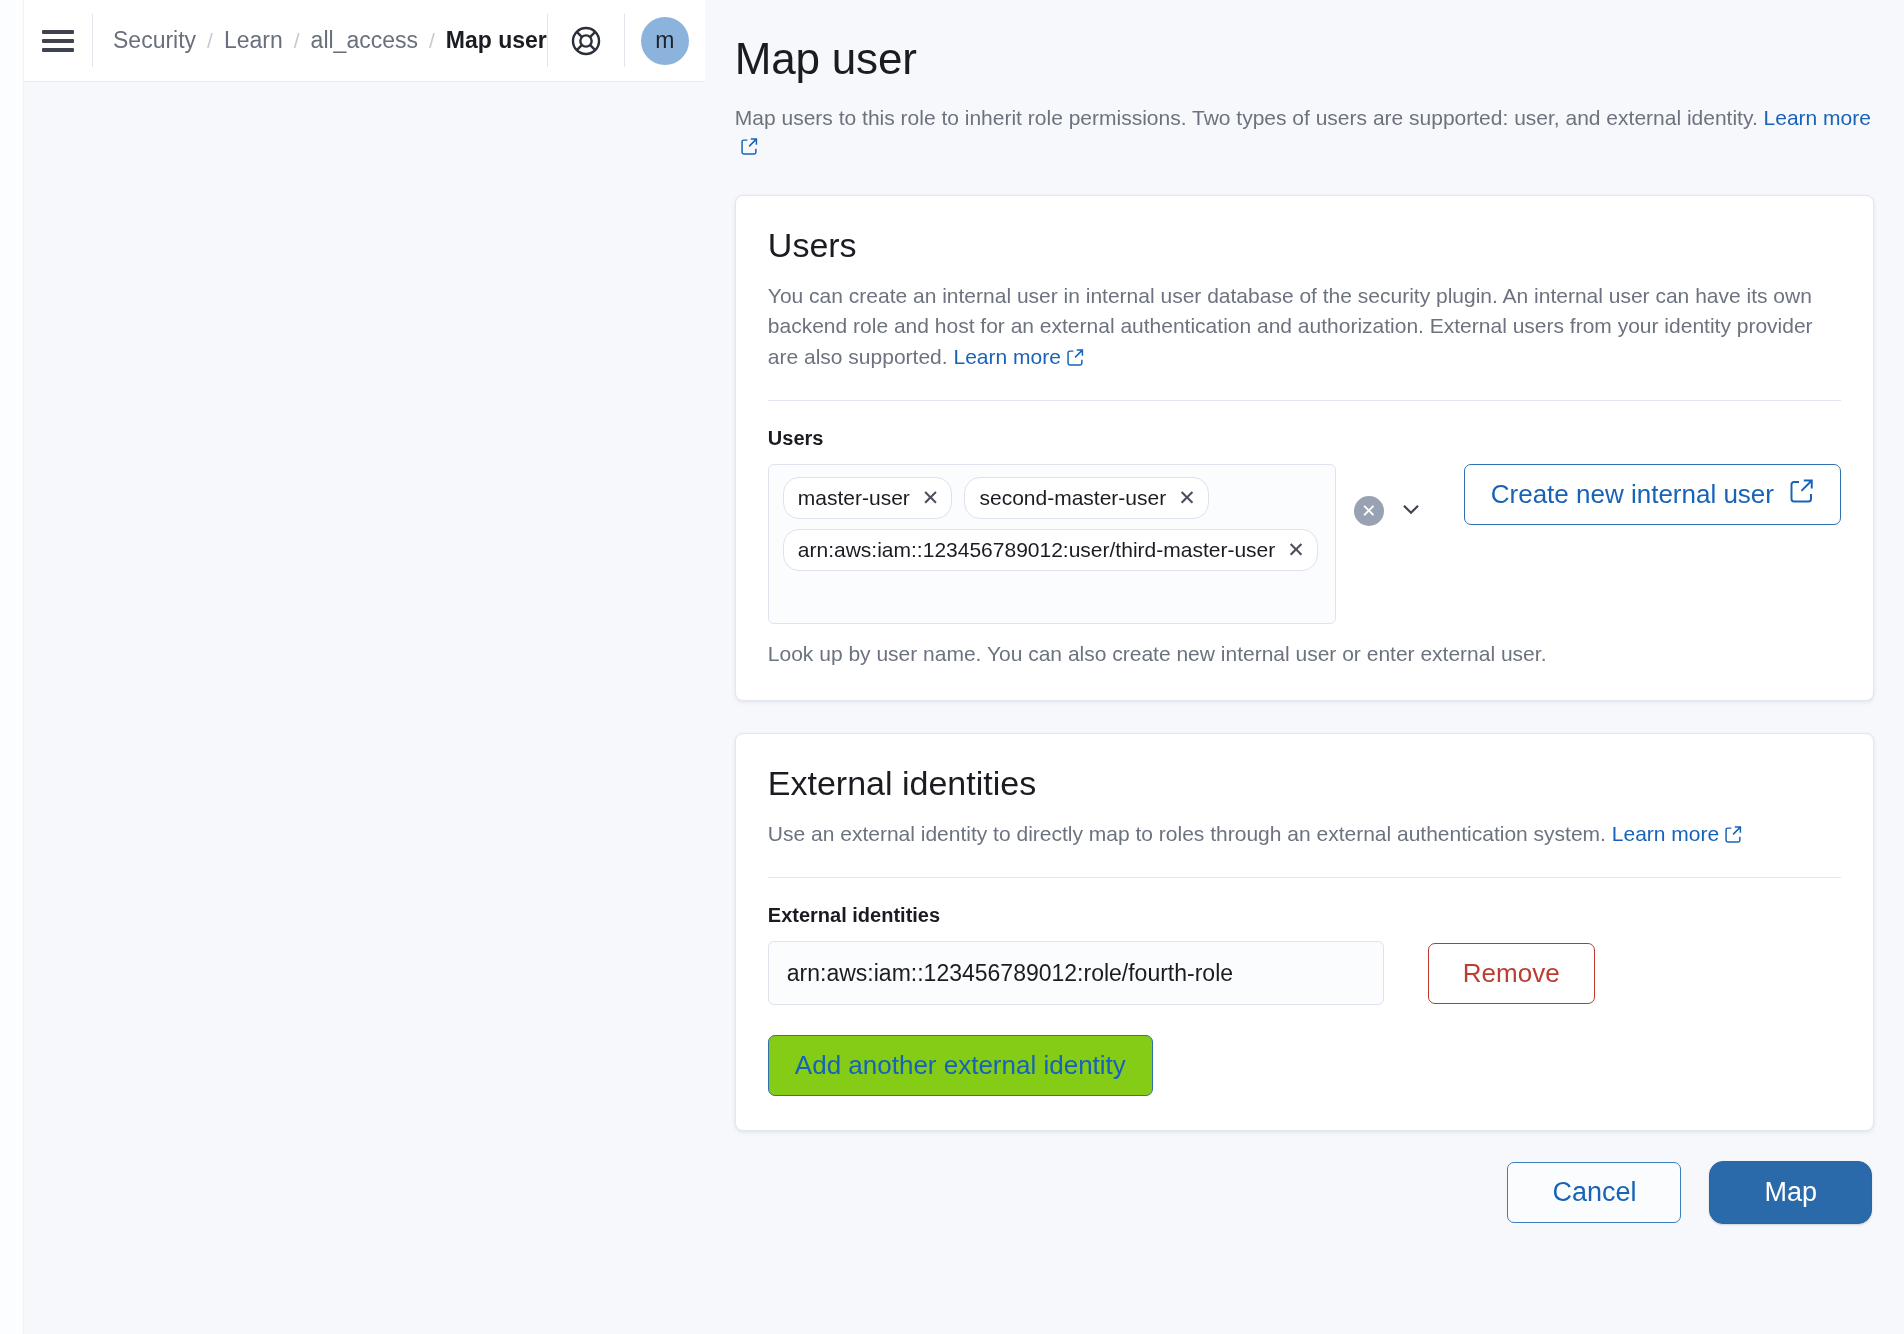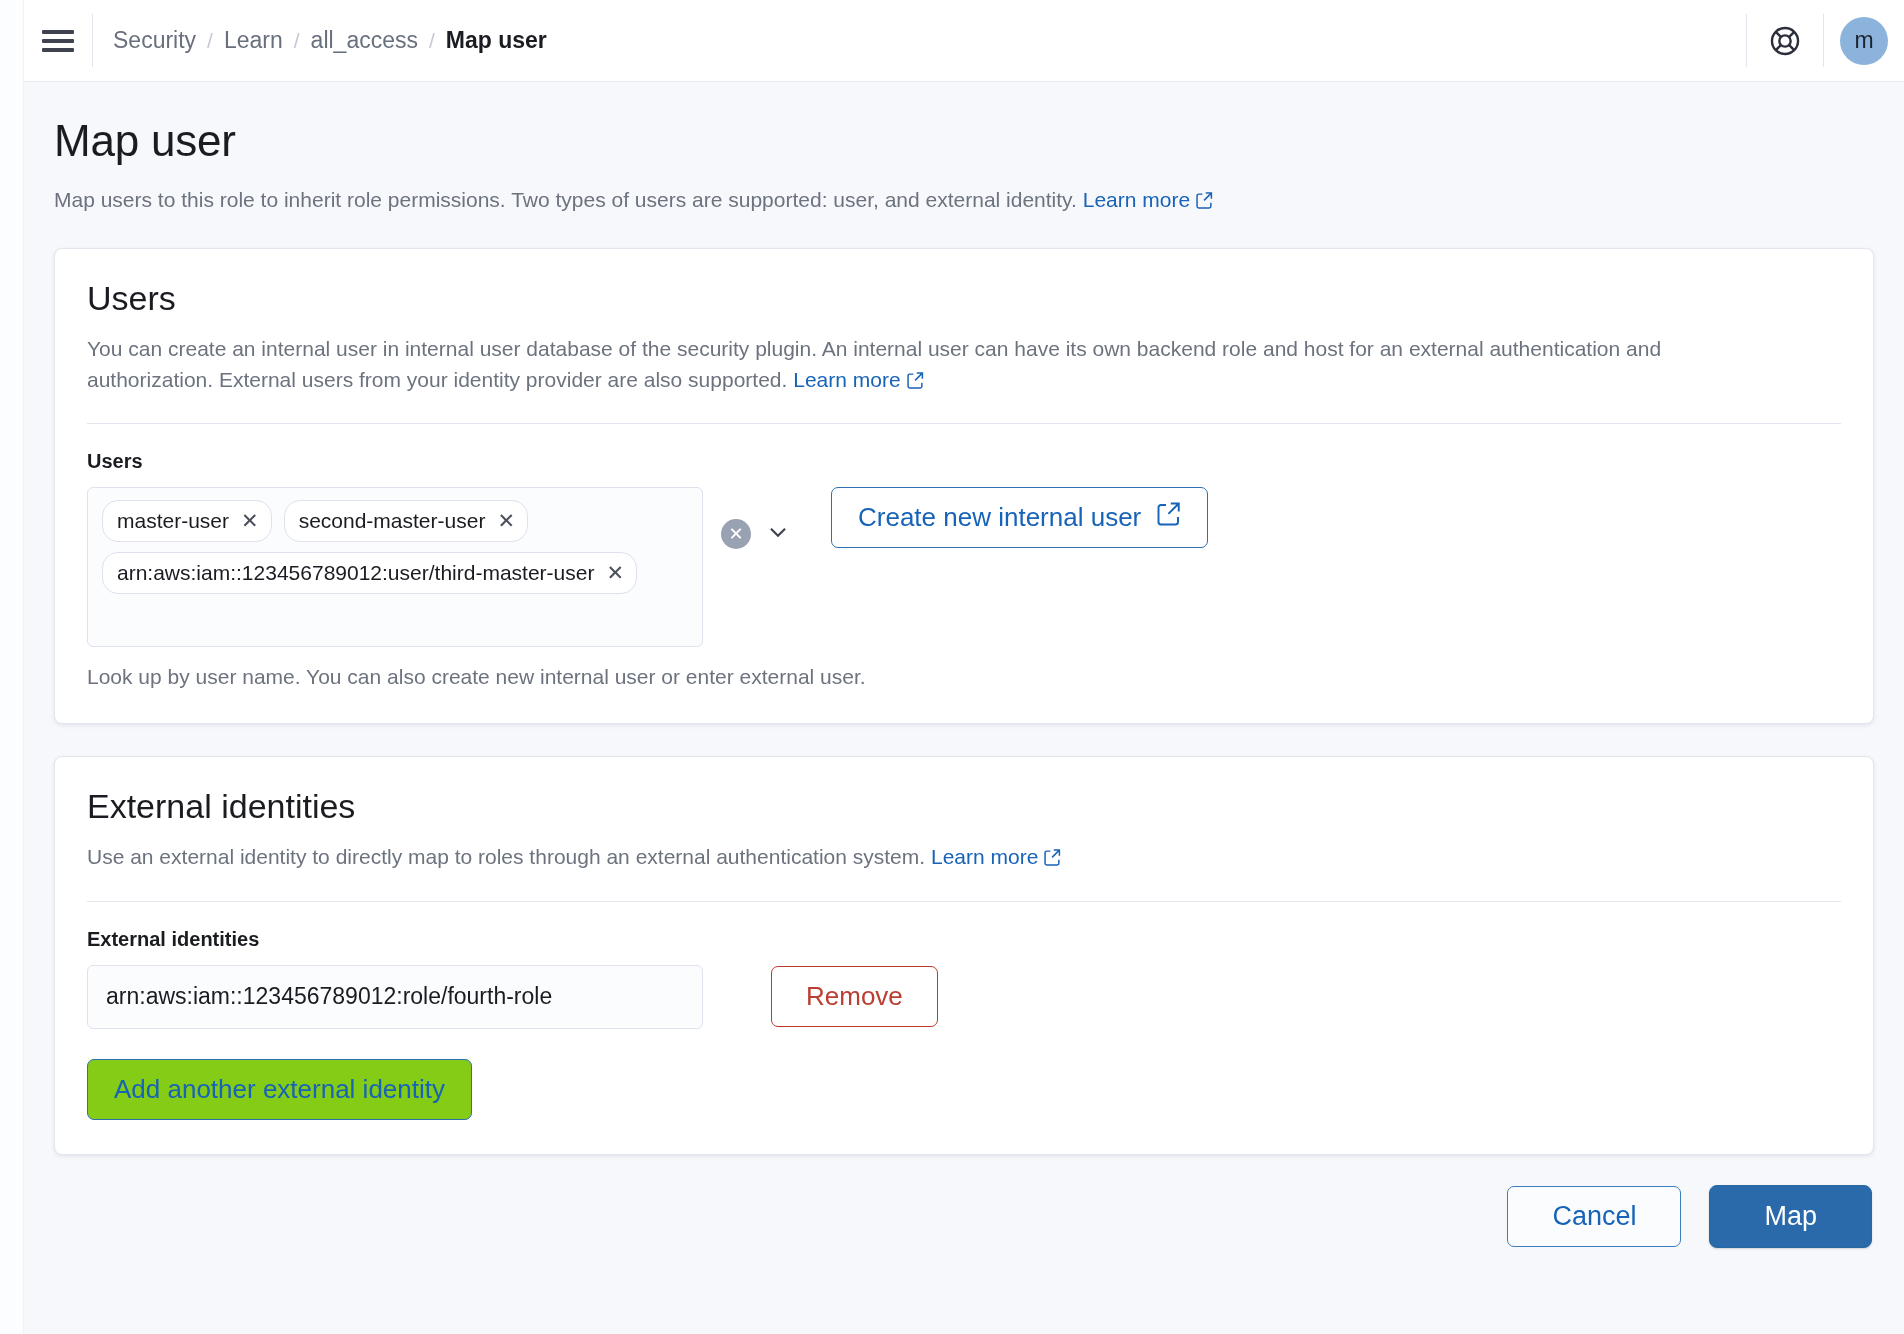--- a/index.html
+++ b/index.html
@@ -13,21 +13,21 @@
   }
   .page { position: relative; width: 1904px; height: 1334px; display: flex; }
 
   
   .left-rail {
     width: 24px;
     background: #fcfdfe;
     border-right: 1px solid #f0f1f5;
     flex: 0 0 24px;
   }
-  .page-body { flex: 1 1 auto; display: flex; flex-direction: column; min-width: 0; }
+  .page-body { flex: 1 1 auto; display: flex; flex-direction: row; min-width: 0; }
 
   
   .header {
     height: 82px;
     flex: 0 0 82px;
     background: #ffffff;
     border-bottom: 1px solid #e7e9f0;
     display: flex;
     align-items: stretch;
   }
@@ -163,21 +163,21 @@
     height: 64px;
     background: #fbfcfe;
     border: 1px solid #dfe2ec;
     border-radius: 6px;
     padding: 0 18px;
     font-size: 23px;
     font-family: inherit;
     color: #1a1c21;
   }
   .remove-btn {
-    margin-left: 68px;
+    margin-left: 44px;
     border: 1px solid #b9392e;
     border-radius: 7px;
     background: #ffffff;
     color: #bb3e32;
     font-size: 26px;
     font-family: inherit;
     padding: 14px 34px;
     cursor: pointer;
   }
   .add-btn {
@@ -205,21 +205,21 @@
     border-radius: 7px;
     background: #fbfcfe;
     color: #1763b8;
     font-size: 27px;
     font-family: inherit;
     padding: 14px 44px;
     cursor: pointer;
   }
   .map-btn {
     border: 1px solid #27689f;
-    border-radius: 8px;
+    border-radius: 14px;
     background: #2a6aab;
     color: #ffffff;
     font-size: 27px;
     font-family: inherit;
     padding: 15px 54px;
     cursor: pointer;
     box-shadow: 0 1px 2px rgba(20,40,70,0.18);
   }
 </style>
 </head>

